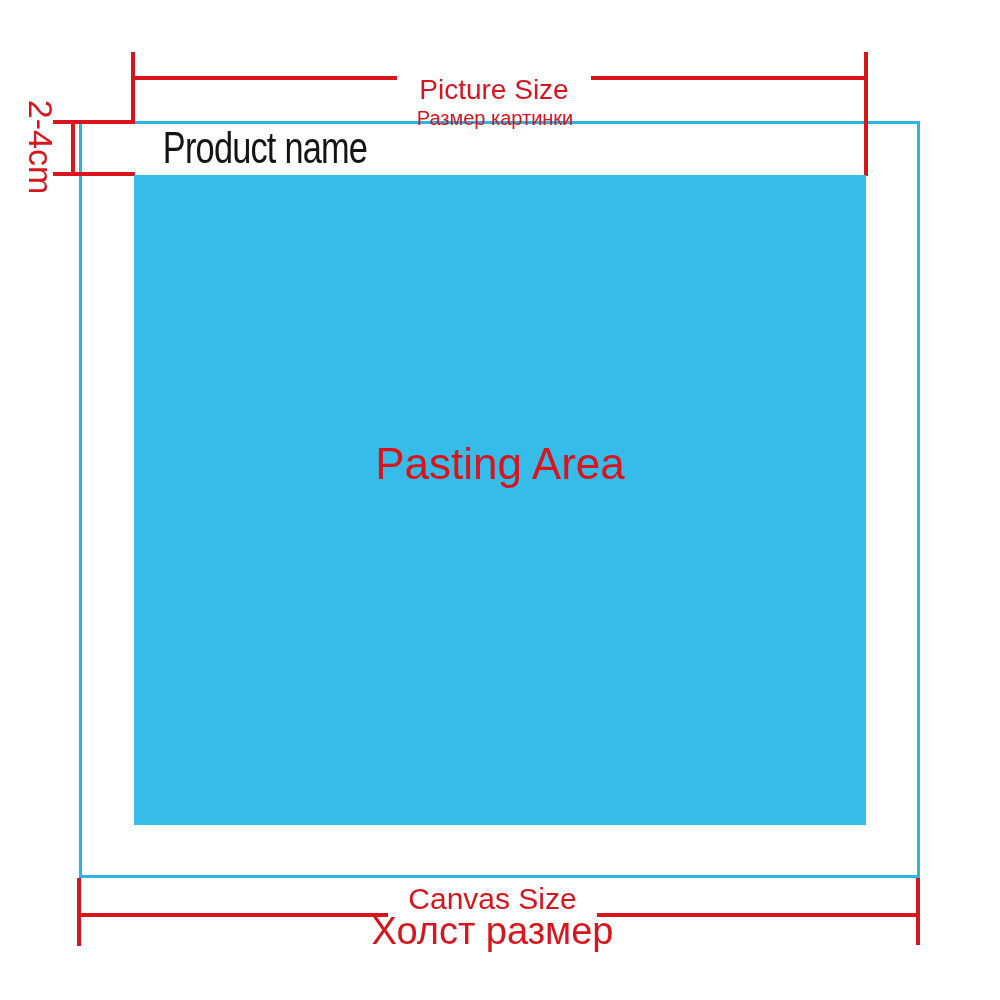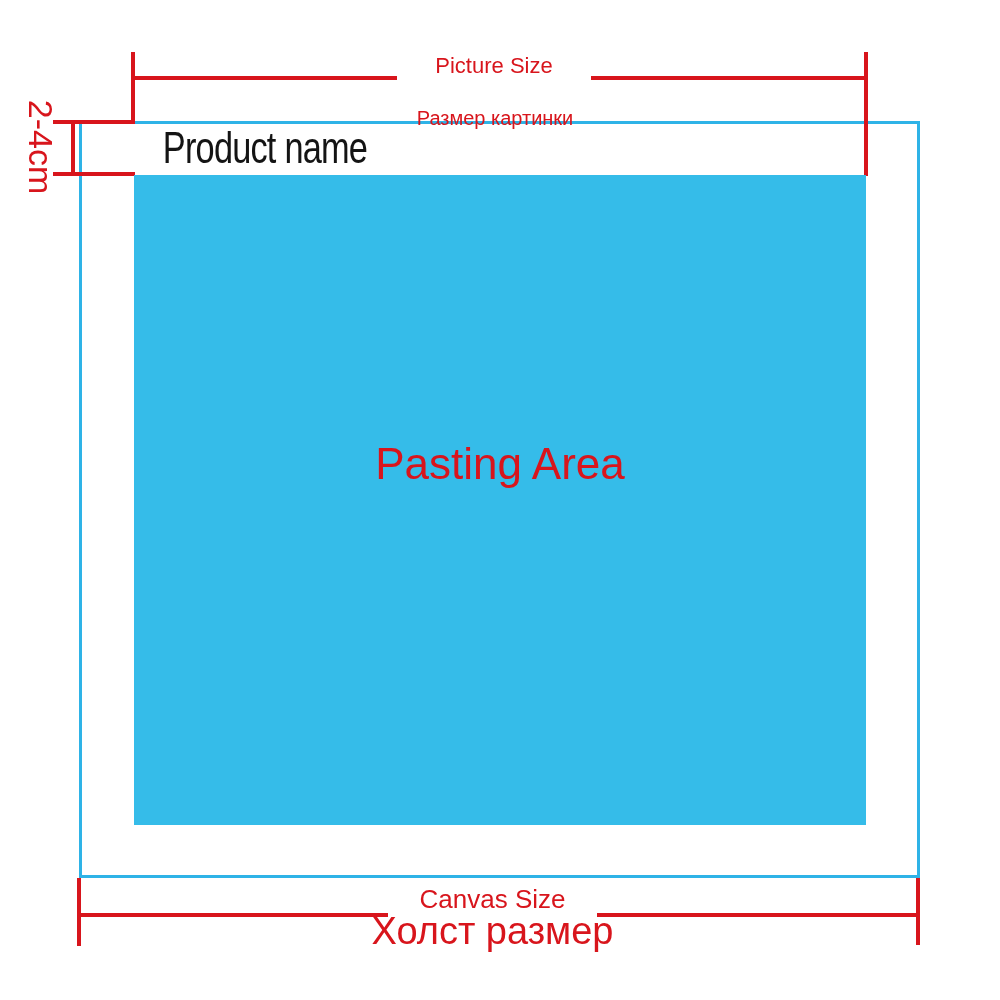--- a/index.html
+++ b/index.html
@@ -71,23 +71,23 @@
   .red-line{
     position:absolute;
     background:var(--dimension-red);
   }
   .dim-label{
     position:absolute;
     color:var(--dimension-red);
     text-align:center;
     white-space:nowrap;
   }
-  .dim-label.en-top{ left:397px; width:194px; top:52px; font-size:22px; line-height:28px;}
+  .dim-label.en-top{ left:397px; width:194px; top:76px; font-size:28px; line-height:28px;}
   .dim-label.ru-top{ left:350px; width:290px; top:88px; font-size:20px; line-height:28px;margin-top:16px;}
-  .dim-label.en-bottom{ left:388px; width:209px; top:884px; font-size:26px; line-height:30px;}
+  .dim-label.en-bottom{ left:388px; width:209px; top:884px; font-size:30px; line-height:30px;}
   .dim-label.ru-bottom{ left:370px; width:245px; top:916px; font-size:38px; line-height:30px;}
   .dim-label.left-rot{
     left:-14px; top:127px;
     width:110px; height:40px;
     font-size:34px; line-height:40px;
     transform:rotate(90deg);
     transform-origin:50% 50%;
   }
   
   .t-tick-l{ left:131px; top:52px;  width:4px;  height:70px; }

